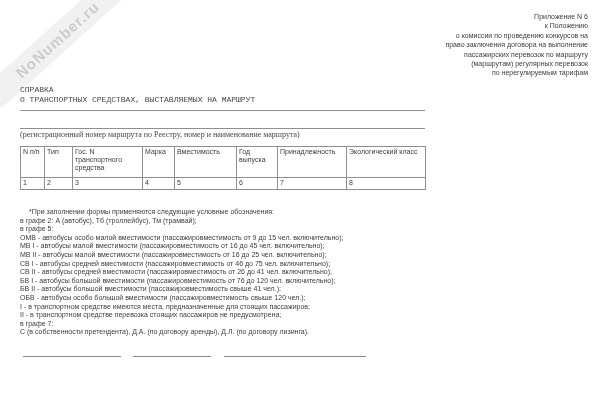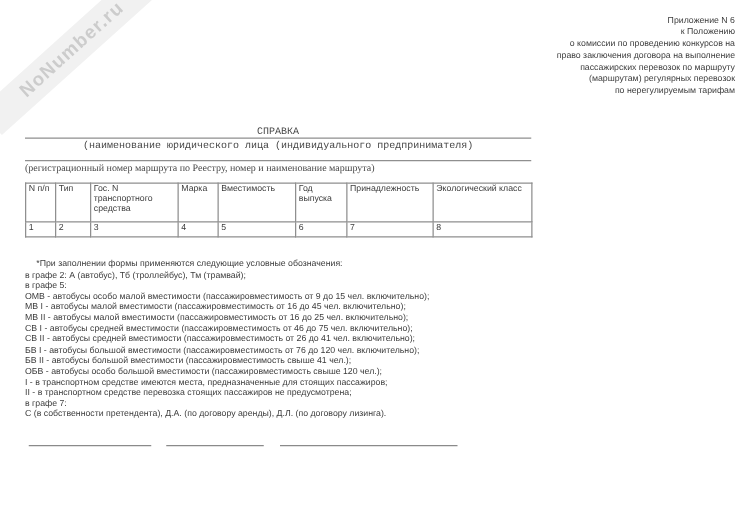--- a/index.html
+++ b/index.html
@@ -14,23 +14,23 @@
     text-align:center; font-size:15px; font-weight:bold; letter-spacing:1px;
     color:#cccccc; background:#f1f1f1;
   }
   
   .hdr {
     position:absolute; top:12px; right:12px; width:280px;
     text-align:right; font-size:7px; line-height:9.4px; color:#3c3c3c;
   }
   
   .title {
-    position:absolute; left:20px; top:85px; width:405px; text-align:center;
+    position:absolute; left:20px; top:85px; width:405px; 
     font-family:"Liberation Mono", monospace; font-size:8px; line-height:9.5px;
-    color:#474747; white-space:nowrap;margin-top:16px;
+    color:#474747; white-space:nowrap;
   }
   
   .fieldline { position:absolute; left:20px; width:405px; height:0; border-top:1px solid #8f8f8f; }
   .fieldcap  {
     position:absolute; left:20px; width:405px;
     font-family:"Liberation Mono", monospace; font-size:8px; color:#474747; white-space:nowrap;
   }
   .f1line { top:110px; }
   .f1cap  { top:112px; text-align:center; }
   .f2line { top:128px; }
@@ -71,24 +71,24 @@
     <div>к Положению</div>
     <div>о комиссии по проведению конкурсов на</div>
     <div>право заключения договора на выполнение</div>
     <div>пассажирских перевозок по маршруту</div>
     <div>(маршрутам) регулярных перевозок</div>
     <div>по нерегулируемым тарифам</div>
   </div>
 
   <div class="title">
     <div>СПРАВКА</div>
+    <div>О ТРАНСПОРТНЫХ СРЕДСТВАХ, ВЫСТАВЛЯЕМЫХ НА МАРШРУТ</div>
   </div>
 
   <div class="fieldline f1line"></div>
-  <div class="fieldcap f1cap">(наименование юридического лица (индивидуального предпринимателя)</div>
 
   <div class="fieldline f2line"></div>
   <div class="fieldcap f2cap">(регистрационный номер маршрута по Реестру, номер и наименование маршрута)</div>
 
   <table class="vtable">
     <colgroup>
       <col style="width:24px">
         <col style="width:28px">
         <col style="width:70px">
         <col style="width:32px">

